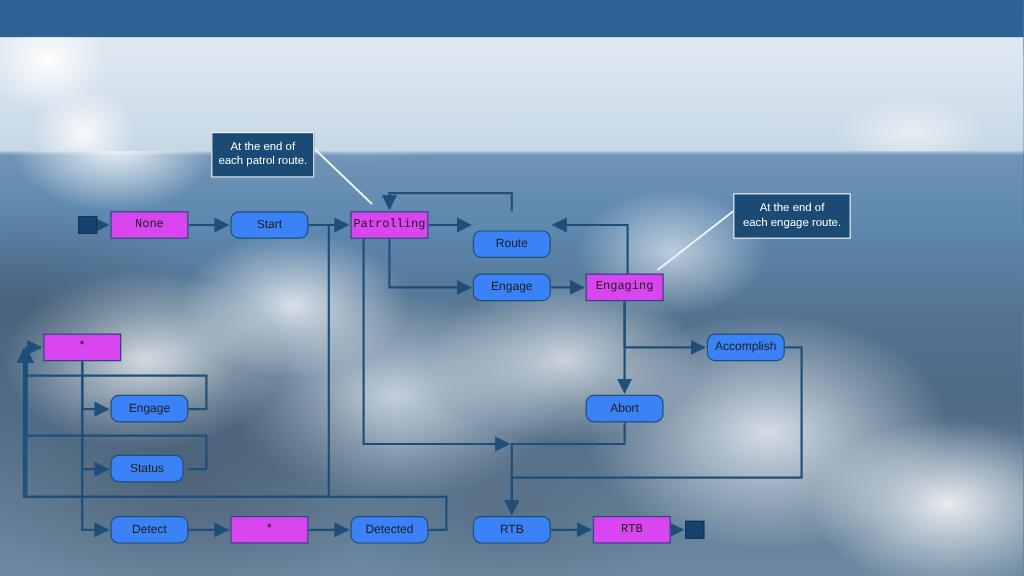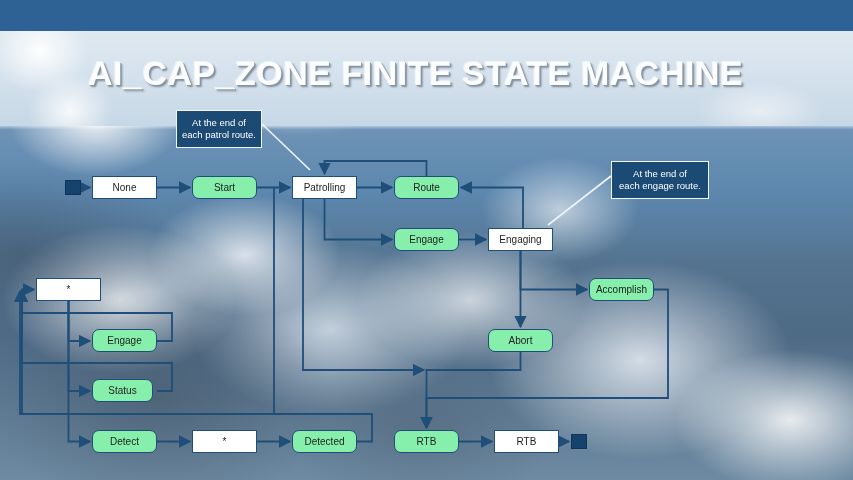--- a/index.html
+++ b/index.html
@@ -57,40 +57,39 @@
   }
 
   
   #graph{ position:absolute; inset:0; }
 
   .node{
     position:absolute; display:flex; align-items:center; justify-content:center;
     border:1.6px solid #1f4e79; color:#1d1d1d; font-size:10px;
     text-align:center; line-height:1.1;
   }
-  .node.white{ background:#ffffff; }
-  .node.blue { background:#86efac; border-radius:7px; }
+  .node.white{ background:#d946ef;font-family:Liberation Mono, monospace; }
+  .node.blue { background:#3b82f6; border-radius:7px; }
   .marker{ position:absolute; background:#16436e; border:1px solid #0f3557; }
 
   .callout{
     position:absolute; background:#1b4a75; border:1.4px solid #f2f6fa;
     color:#ffffff; font-size:9.5px; line-height:1.25; text-align:center;
     display:flex; align-items:center; justify-content:center; padding:18px 4px;
   }
 </style>
 </head>
 <body>
 
 <div id="stage">
 
   <div class="sky"></div>
   <div class="top-strip"></div>
   <div class="title-band"></div>
 
-  <div class="title">AI_CAP_ZONE FINITE STATE MACHINE</div>
 
   <svg id="graph" width="853" height="480">
     <defs>
       <marker id="ah" viewBox="0 0 10 10" refX="9" refY="5" markerWidth="7" markerHeight="7" orient="auto-start-reverse">
         <path d="M 0 0 L 10 5 L 0 10 z" fill="#1f4e79"></path>
       </marker>
     </defs>
     <g fill="none" stroke="#1f4e79" stroke-width="1.8" marker-end="url(#ah)">
 
       <path d="M 81 187.5 L 90 187.5"></path>
@@ -141,21 +140,21 @@
       <line x1="262" y1="124" x2="310" y2="170"></line>
       <line x1="611" y1="176" x2="548" y2="225"></line>
     </g>
   </svg>
 
   <div id="nodes">
       <div class="marker" style="left: 65px; top: 180px; width: 16px; height: 15px;"></div>
       <div class="node white" style="left: 92px; top: 176px; width: 65px; height: 23px;">None</div>
       <div class="node blue" style="left: 192px; top: 176px; width: 65px; height: 23px;">Start</div>
       <div class="node white" style="left: 292px; top: 176px; width: 65px; height: 23px;">Patrolling</div>
-      <div class="node blue" style="left: 394px; top: 176px; width: 65px; height: 23px;">Route</div>
+      <div class="node blue" style="left: 394px; top: 192px; width: 65px; height: 23px;">Route</div>
       <div class="node blue" style="left: 394px; top: 228px; width: 65px; height: 23px;">Engage</div>
       <div class="node white" style="left: 488px; top: 228px; width: 65px; height: 23px;">Engaging</div>
       <div class="node blue" style="left: 589px; top: 278px; width: 65px; height: 23px;">Accomplish</div>
       <div class="node blue" style="left: 488px; top: 329px; width: 65px; height: 23px; text-align: right;">Abort</div>
       <div class="node white" style="left: 36px; top: 278px; width: 65px; height: 23px;">*</div>
       <div class="node blue" style="left: 92px; top: 329px; width: 65px; height: 23px;">Engage</div>
       <div class="node blue" style="left: 92px; top: 379px; width: 61px; height: 23px;">Status</div>
       <div class="node blue" style="left: 92px; top: 430px; width: 65px; height: 23px;">Detect</div>
       <div class="node white" style="left: 192px; top: 430px; width: 65px; height: 23px;">*</div>
       <div class="node blue" style="left: 292px; top: 430px; width: 65px; height: 23px;">Detected</div>

